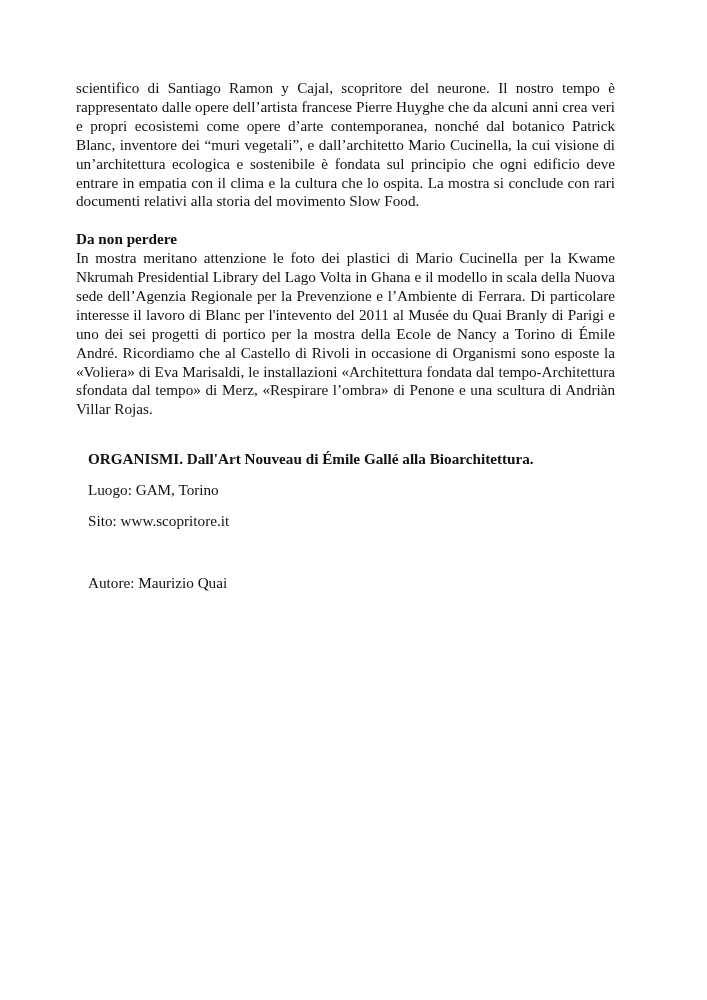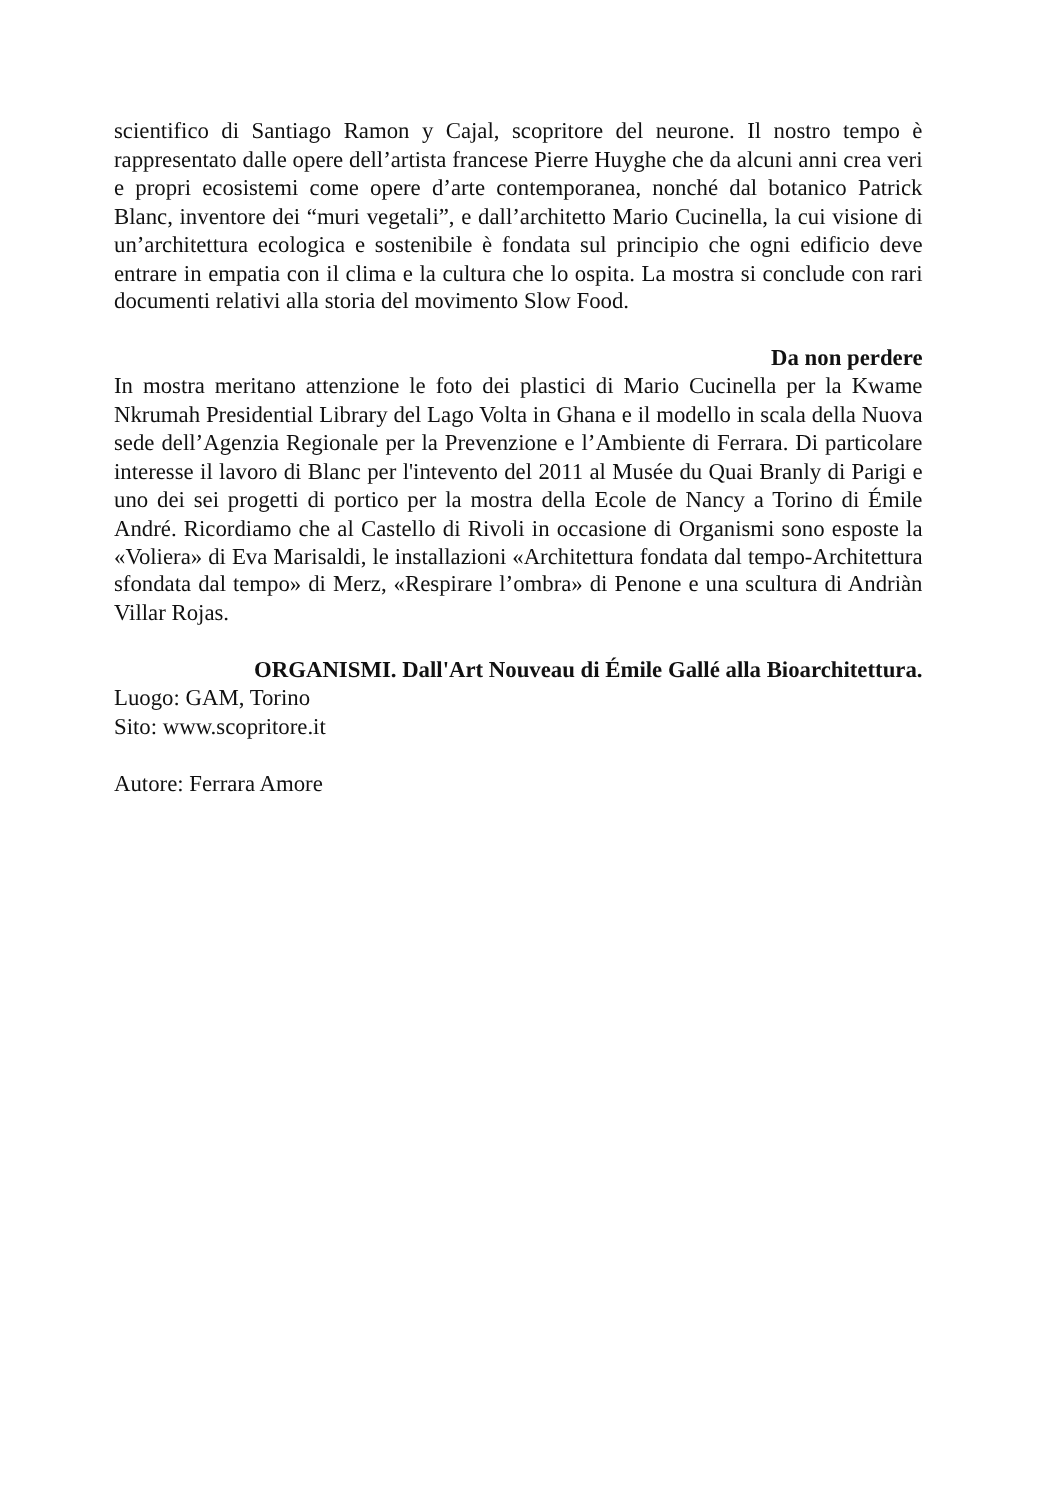--- a/index.html
+++ b/index.html
@@ -27,24 +27,23 @@
       margin: 0;
       text-align: justify;
       text-align-last: left;
     }
     .gap {
       height: 18.9px;
     }
     .heading {
       margin: 0;
       font-weight: bold;
-      text-align: right;
     }
     .line {
-      margin: 0;
+      margin: 12px;
       white-space: nowrap;
     }
   </style>
 </head>
 <body>
 
 <div class="page">
   <p class="para">scientifico di Santiago Ramon y Cajal, scopritore del neurone. Il nostro tempo è rappresentato dalle opere dell’artista francese Pierre Huyghe che da alcuni anni crea veri e propri ecosistemi come opere d’arte contemporanea, nonché dal botanico Patrick Blanc, inventore dei “muri vegetali”, e dall’architetto Mario Cucinella, la cui visione di un’architettura ecologica e sostenibile è fondata sul principio che ogni edificio deve entrare in empatia con il clima e la cultura che lo ospita. La mostra si conclude con rari documenti relativi alla storia del movimento Slow Food.</p>
 
   <div class="gap"></div>
@@ -55,14 +54,14 @@
   <div class="gap"></div>
 
   <div>
     <p class="heading line">ORGANISMI. Dall'Art Nouveau di Émile Gallé alla Bioarchitettura.</p>
     <p class="line">Luogo: GAM, Torino</p>
     <p class="line">Sito: www.scopritore.it</p>
   </div>
 
   <div class="gap"></div>
 
-  <p class="line">Autore: Ferrara Amore</p>
+  <p class="line">Autore: Maurizio Quai</p>
 </div>
 
 </body></html>

